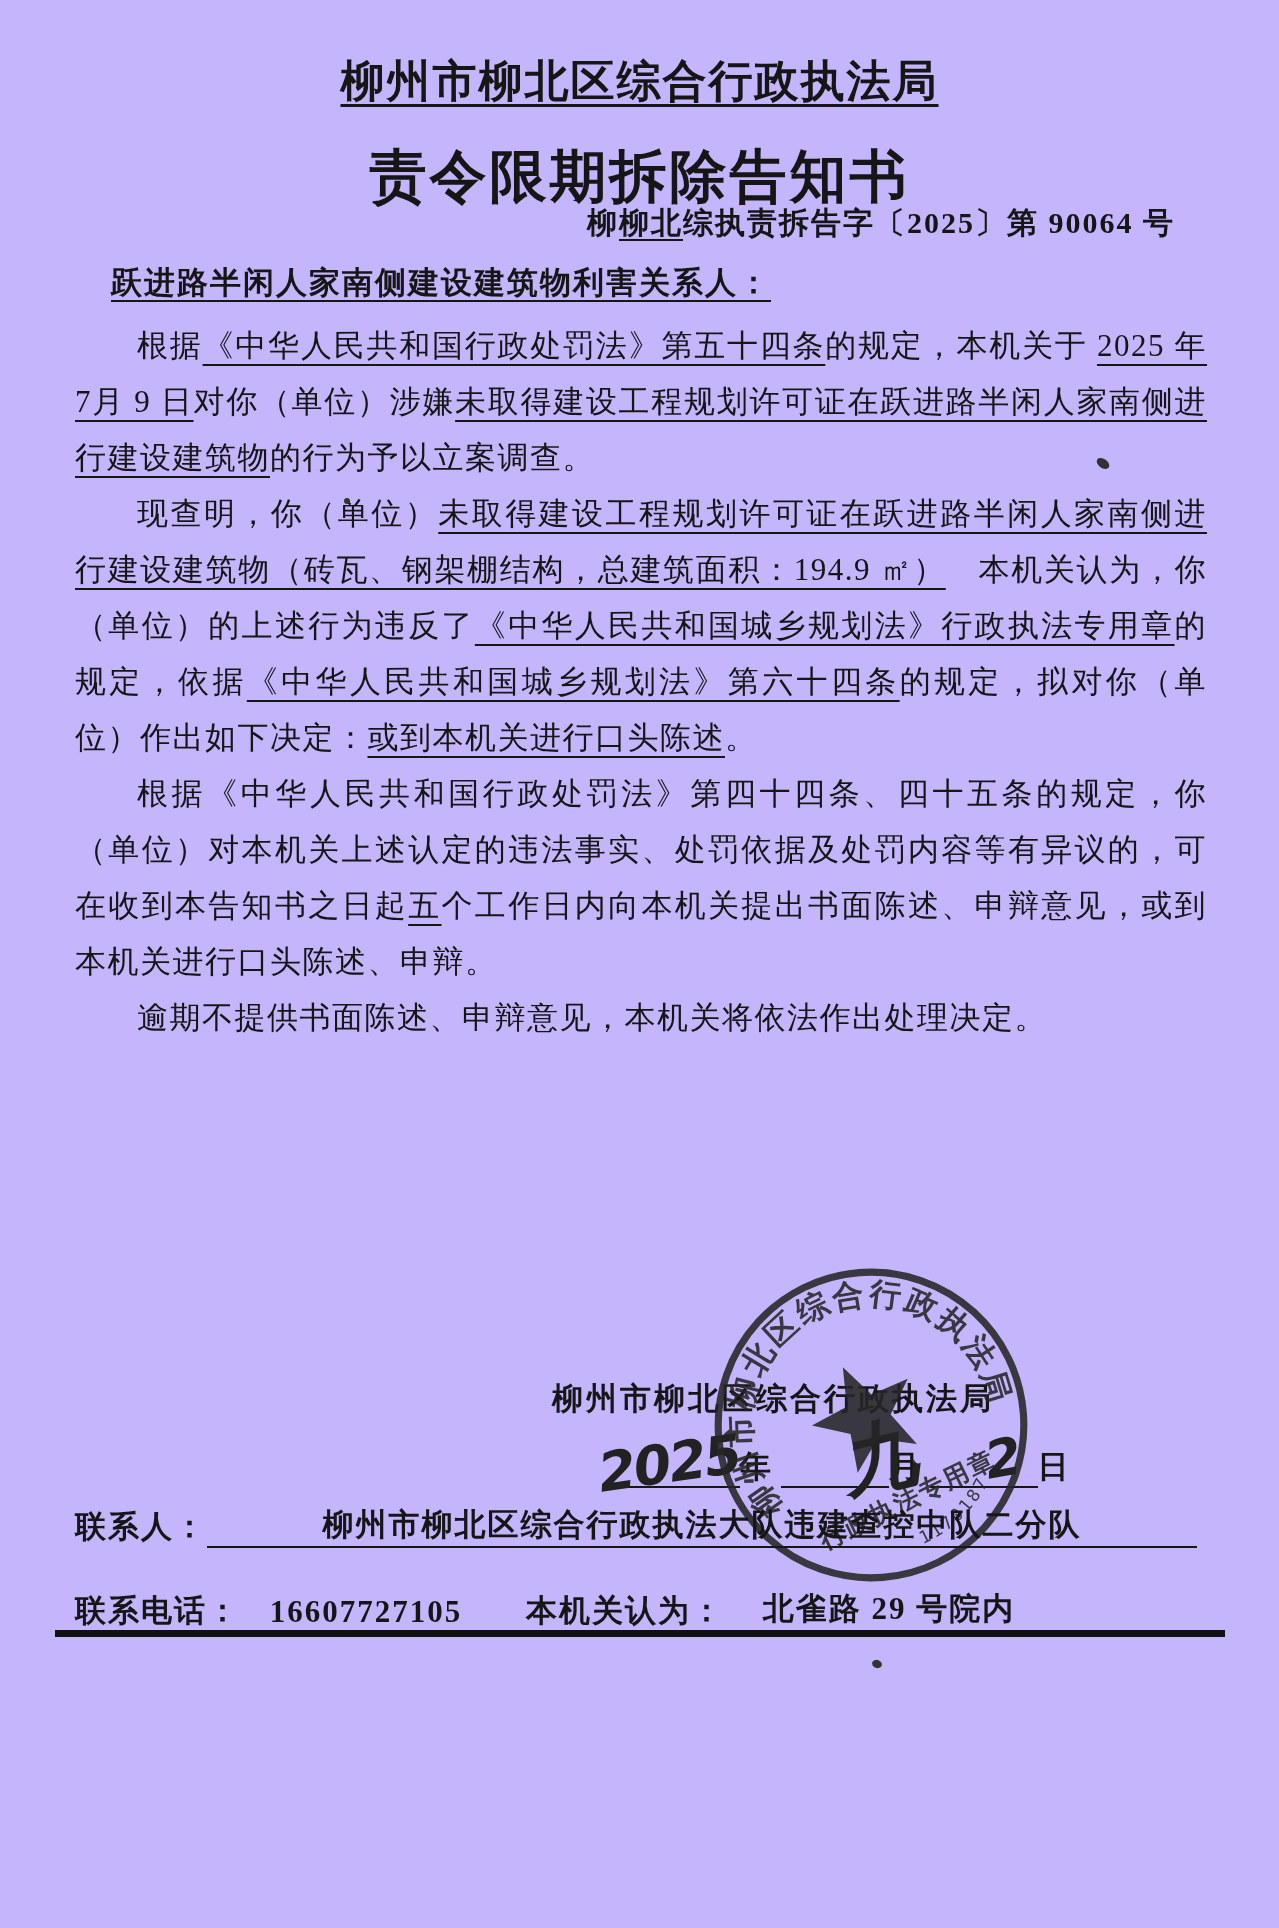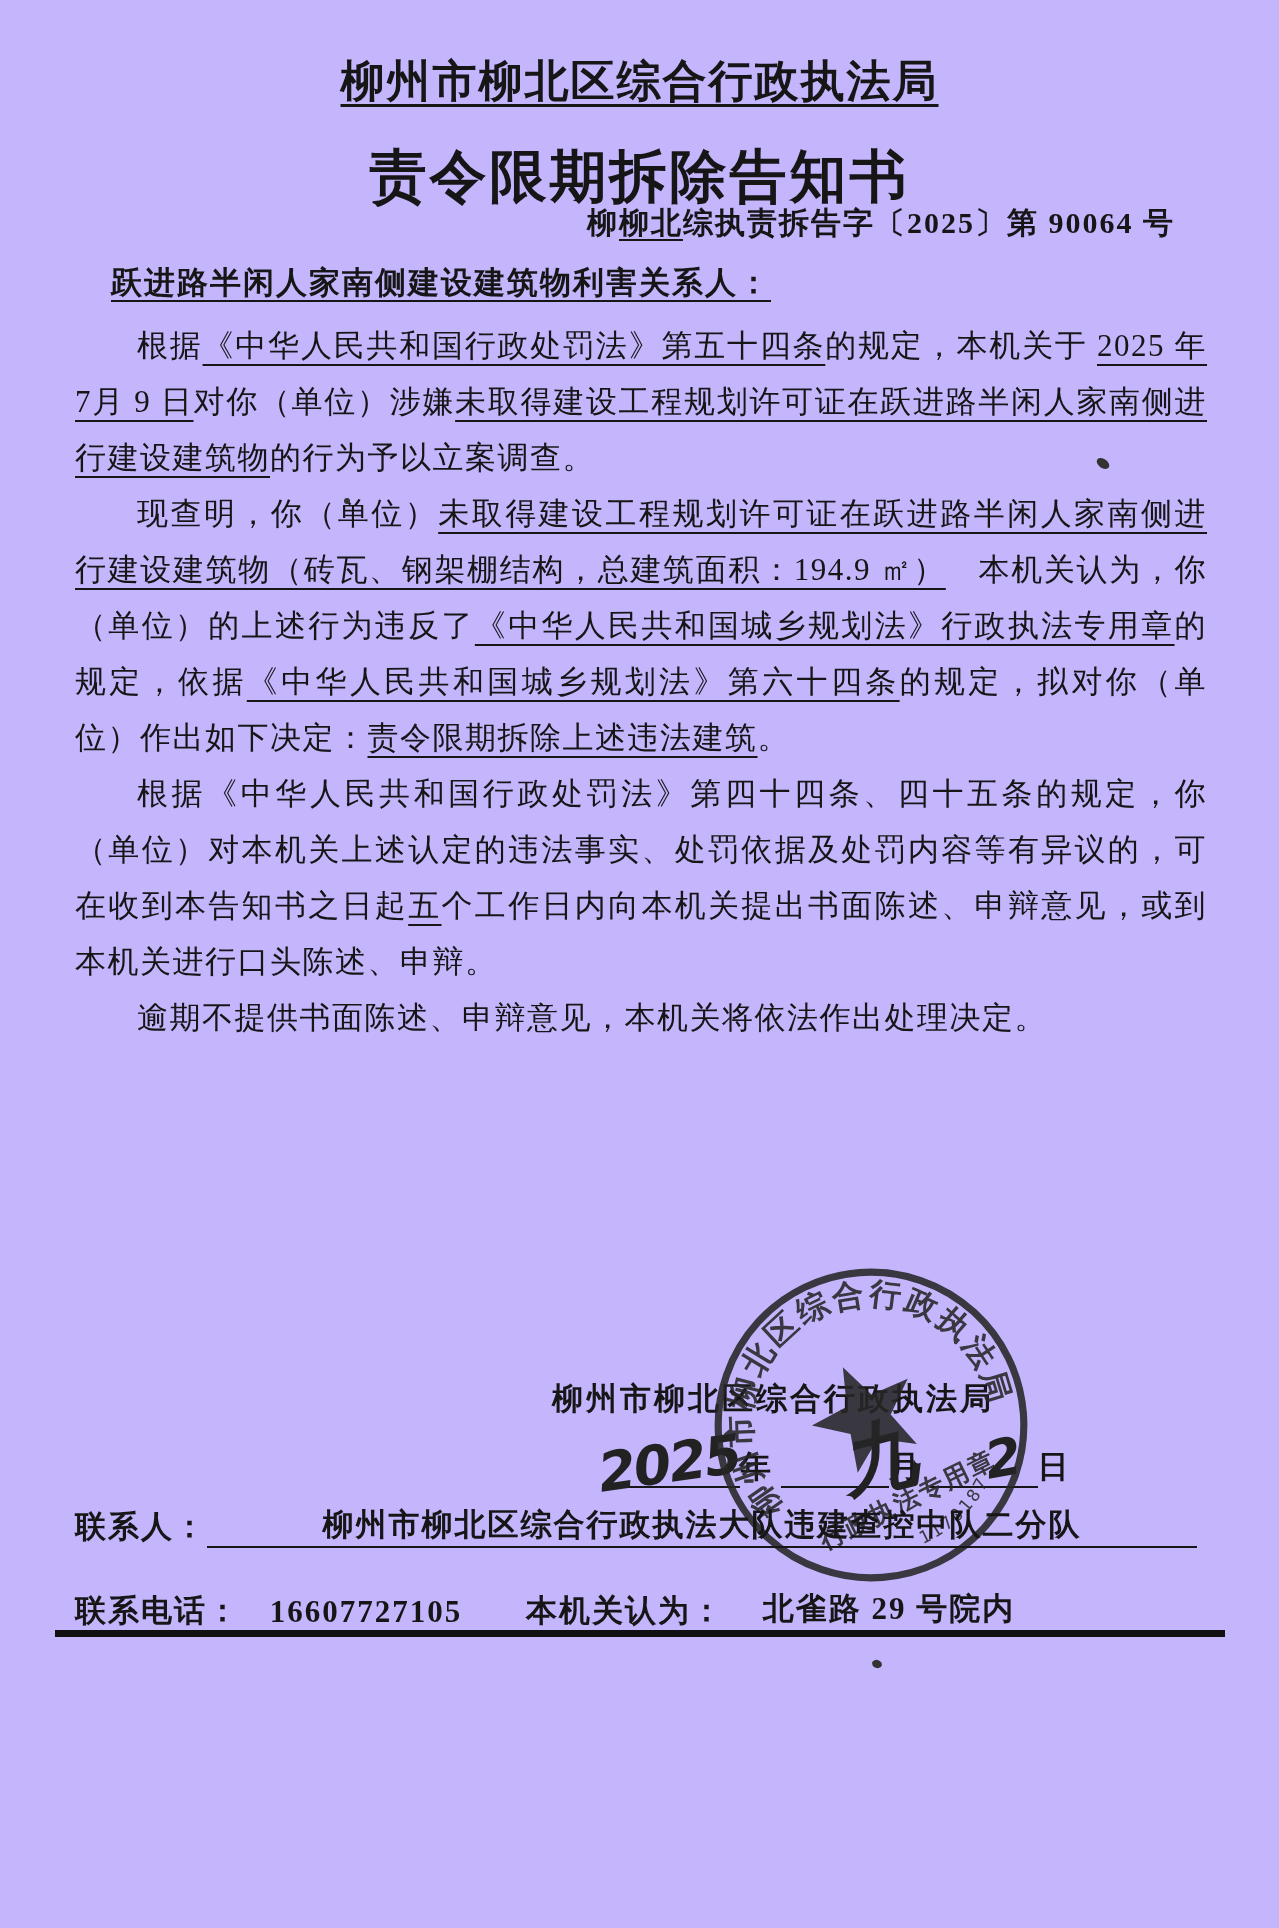--- a/index.html
+++ b/index.html
@@ -100,21 +100,21 @@
 
   <div class="agency-title">柳州市柳北区综合行政执法局</div>
   <div class="doc-title">责令限期拆除告知书</div>
 
   <div class="doc-number"><span>柳</span><span class="u2">柳北</span><span>综执责拆告字〔2025〕第 90064 号</span></div>
 
   <div class="addressee">跃进路半闲人家南侧建设建筑物利害关系人：</div>
 
   <div class="body-text">
       <p><span>根据</span><span class="u">《中华人民共和国行政处罚法》第五十四条</span><span>的规定，本机关于 </span><span class="u">2025 年 7月 9 日</span><span>对你（单位）涉嫌</span><span class="u">未取得建设工程规划许可证在跃进路半闲人家南侧进行建设建筑物</span><span>的行为予以立案调查。</span></p>
-      <p><span>现查明，你（单位）</span><span class="u">未取得建设工程规划许可证在跃进路半闲人家南侧进行建设建筑物（砖瓦、钢架棚结构，总建筑面积：194.9 ㎡）</span><span>　本机关认为，你（单位）的上述行为违反了</span><span class="u">《中华人民共和国城乡规划法》行政执法专用章</span><span>的规定，依据</span><span class="u">《中华人民共和国城乡规划法》第六十四条</span><span>的规定，拟对你（单位）作出如下决定：</span><span class="u">责令限期拆除上述违法建筑</span><span>。</span></p>
+      <p><span>现查明，你（单位）</span><span class="u">未取得建设工程规划许可证在跃进路半闲人家南侧进行建设建筑物（砖瓦、钢架棚结构，总建筑面积：194.9 ㎡）</span><span>　本机关认为，你（单位）的上述行为违反了</span><span class="u">《中华人民共和国城乡规划法》行政执法专用章</span><span>的规定，依据</span><span class="u">《中华人民共和国城乡规划法》第六十四条</span><span>的规定，拟对你（单位）作出如下决定：</span><span class="u">或到本机关进行口头陈述</span><span>。</span></p>
       <p><span>根据《中华人民共和国行政处罚法》第四十四条、四十五条的规定，你（单位）对本机关上述认定的违法事实、处罚依据及处罚内容等有异议的，可在收到本告知书之日起</span><span class="u">五</span><span>个工作日内向本机关提出书面陈述、申辩意见，或到本机关进行口头陈述、申辩。</span></p>
       <p><span>逾期不提供书面陈述、申辩意见，本机关将依法作出处理决定。</span></p>
     </div>
 
   <div class="sig-agency">柳州市柳北区综合行政执法局</div>
 
   <div class="date-line"><span class="blank year"></span><span>年</span> <span class="blank month"></span><span>月</span> <span class="blank day"></span><span>日</span></div>
 
   <span class="hand hand-year">2025</span>
   <span class="hand hand-month">九</span>

